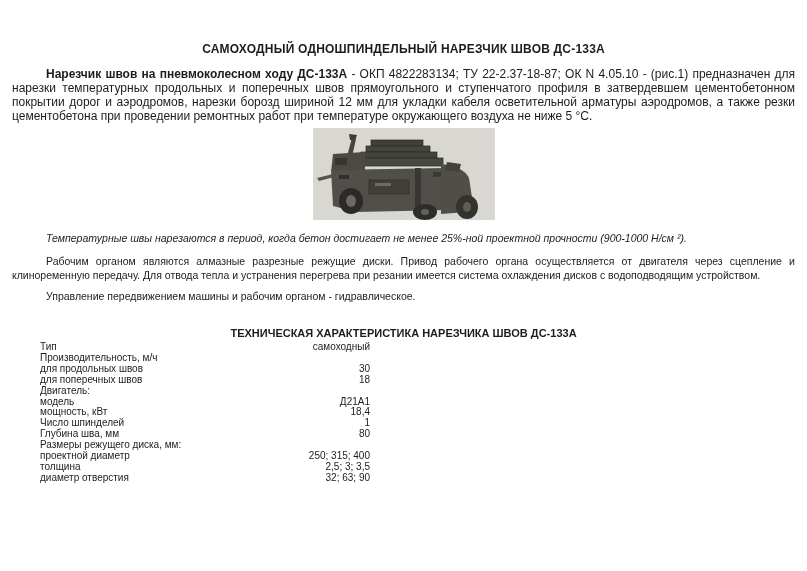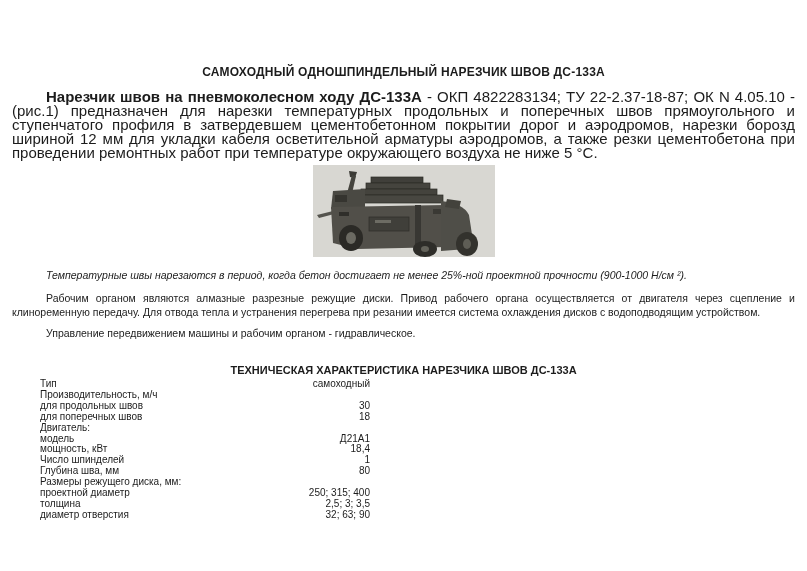--- a/index.html
+++ b/index.html
@@ -5,29 +5,29 @@
   * { margin:0; padding:0; box-sizing:border-box; }
   html,body { background:#ffffff; }
   body {
     width:807px; height:571px; overflow:hidden;
     font-family:"Liberation Sans","DejaVu Sans",sans-serif;
     color:#1c1c1c;
   }
   .page { position:relative; width:807px; height:571px; background:#ffffff; }
 
   .doc-title {
-    padding-top:65px;
+    padding-top:42px;
     text-align:center;
     font-size:12px; font-weight:bold; line-height:14px;
     letter-spacing:0.2px;
   }
 
   .intro {
     margin:11px 12px 0 12px;
-    font-size:15px; line-height:14px;
+    font-size:12px; line-height:14px;
     text-align:justify; text-indent:34px;
   }
   .intro .lead { font-weight:bold; }
 
   .figure-wrap { margin-top:5px; text-align:center; }
   .figure-wrap svg { display:inline-block; }
 
   .figure-caption {
     margin-top:13px; text-align:center;
     font-size:10.5px; line-height:14px;

